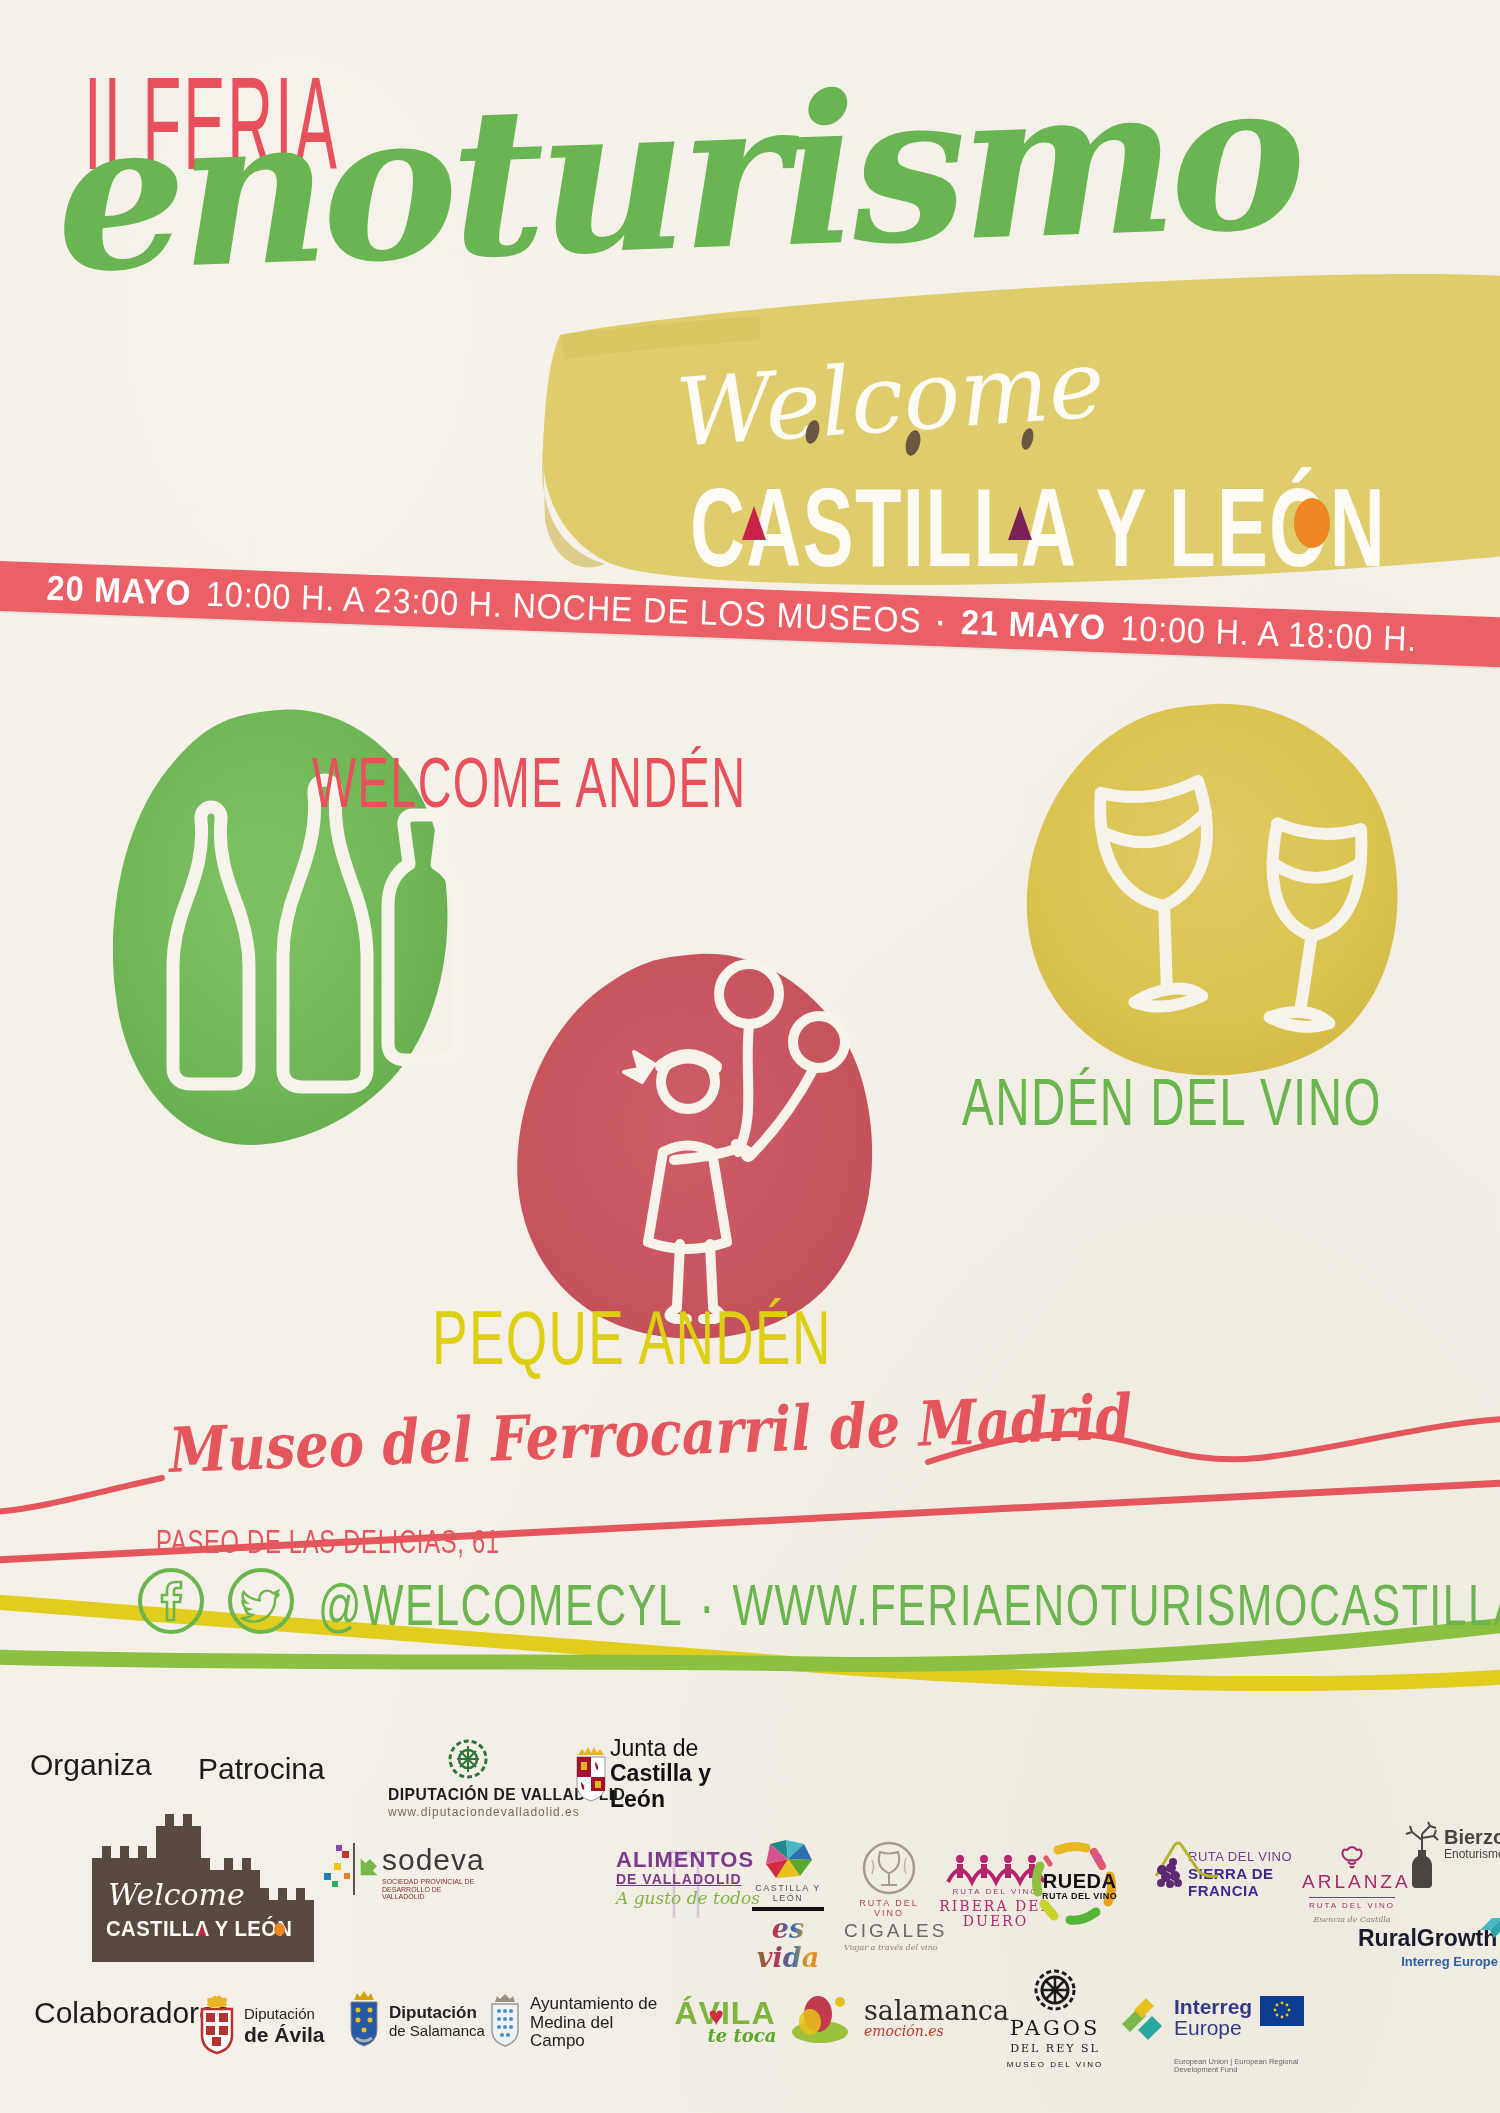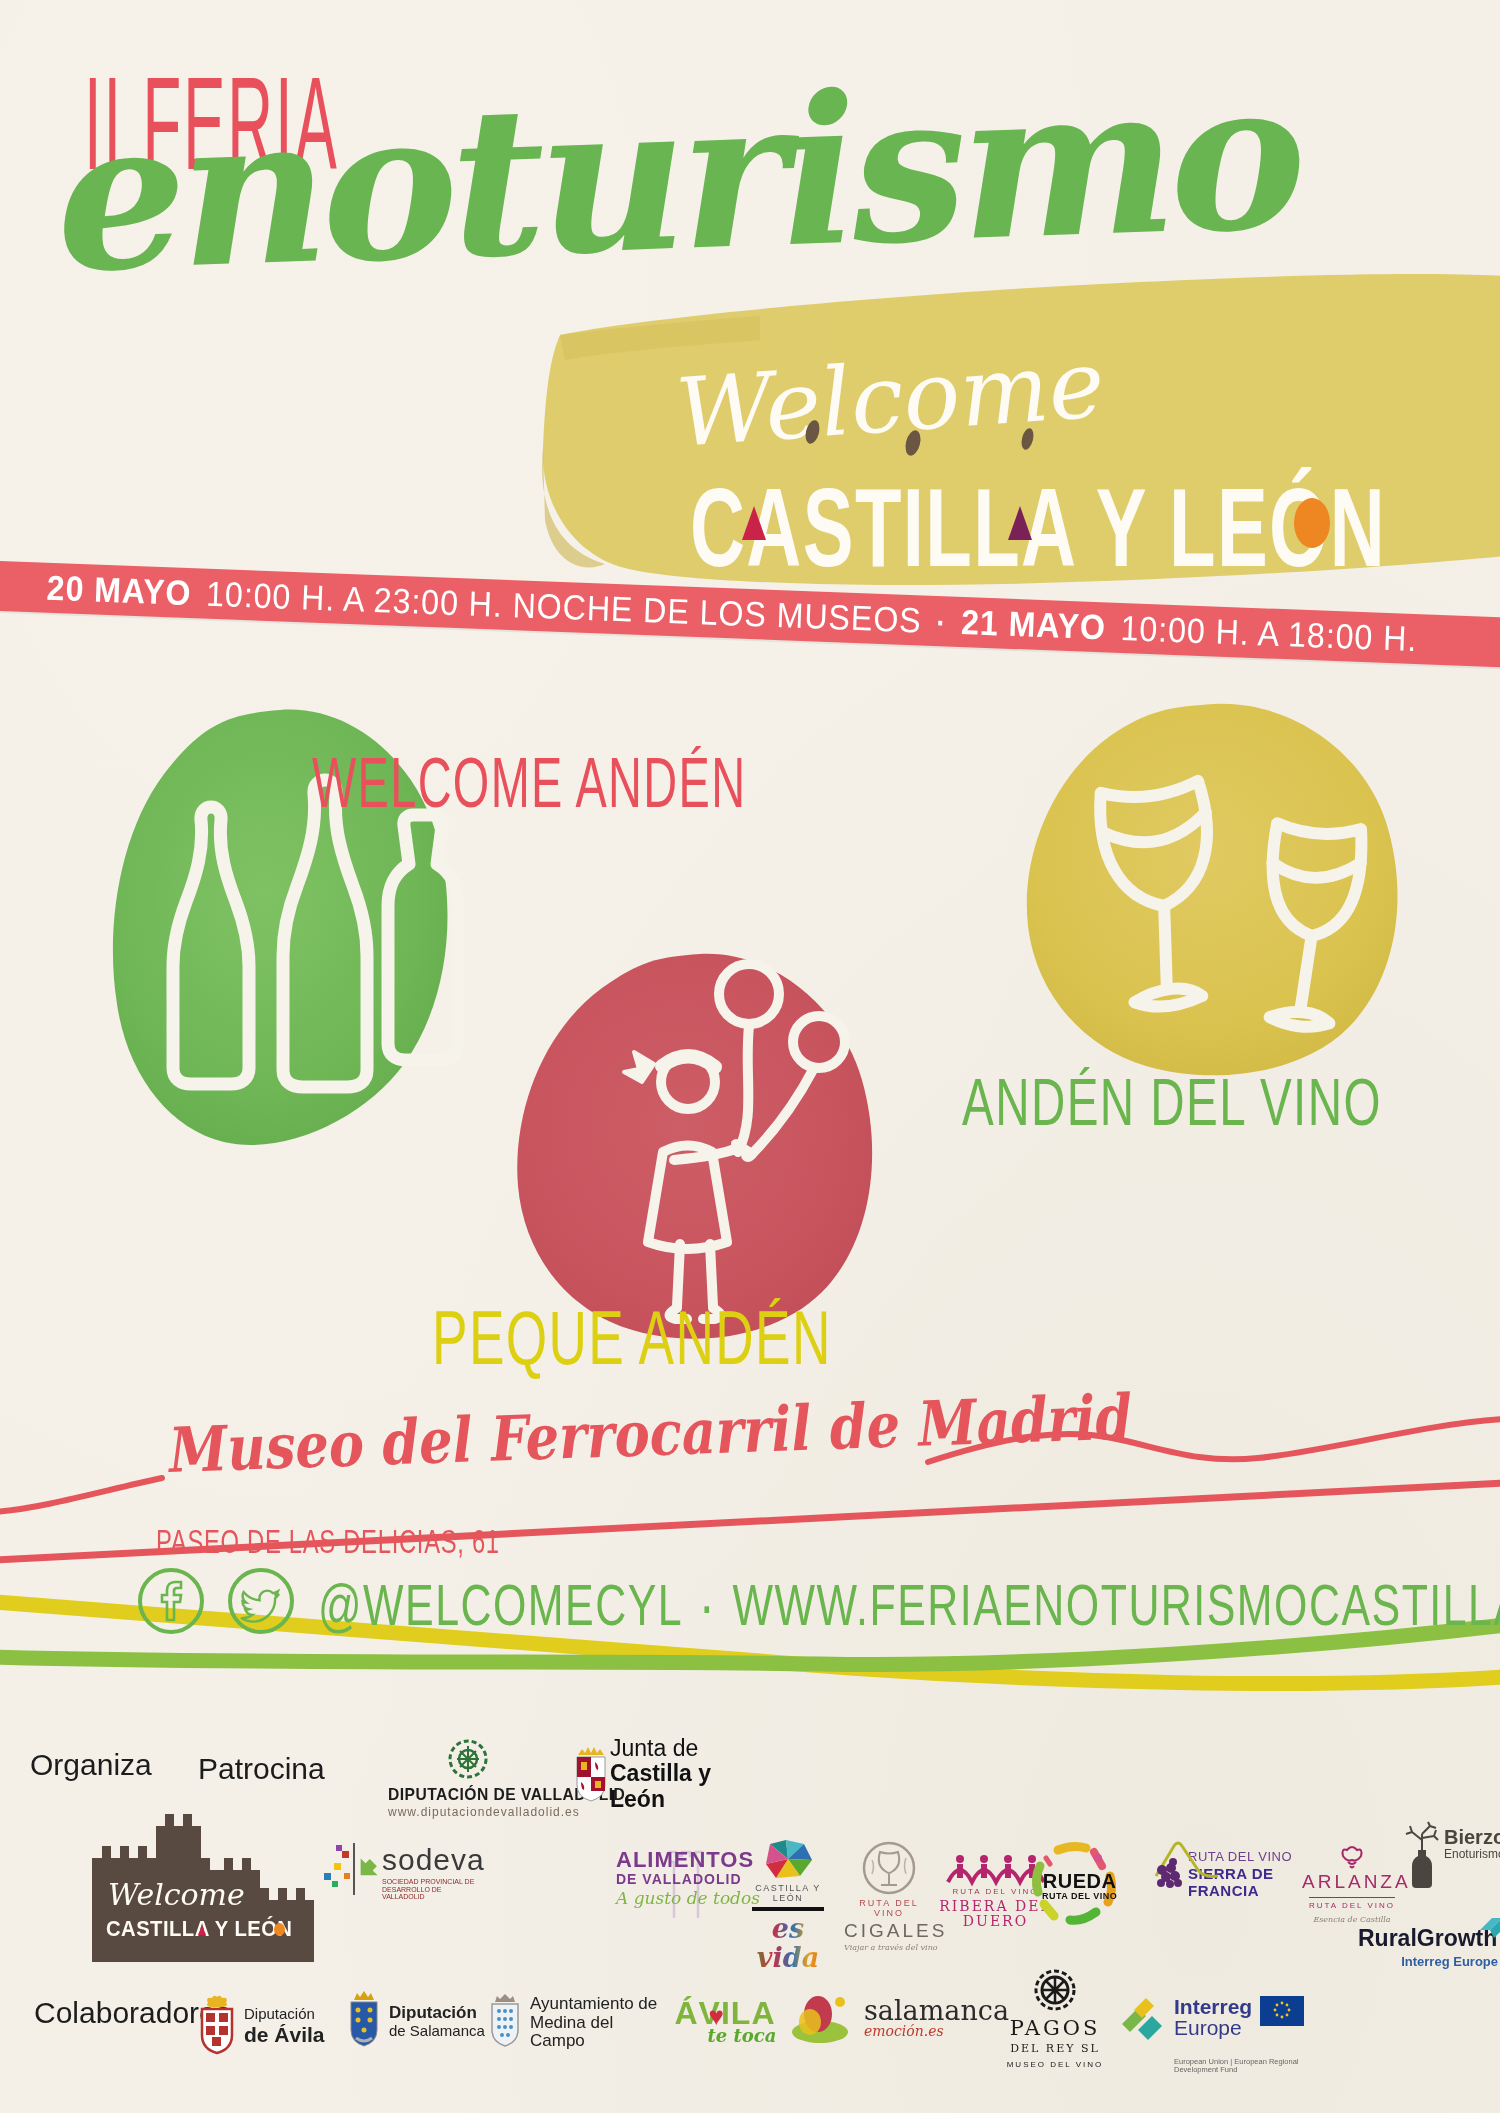--- a/index.html
+++ b/index.html
@@ -238,21 +238,21 @@
       </div>
     </div>
   </div>
 
 
   <div class="lg" style="left:616px;top:1848px;width:130px;">
     <svg width="60" height="80" viewBox="0 0 60 80" style="position:absolute;left:40px;top:-8px;opacity:.55;">
       <path d="M18,78 L18,22 L14,22 L14,12 L20,12 L20,16 L26,16 L26,12 L34,12 L34,16 L40,16 L40,12 L46,12 L46,22 L42,22 L42,78" fill="none" stroke="#c2a8d4" stroke-width="2.5"></path>
     </svg>
     <div style="font-size:22px;font-weight:bold;color:#7c3a8c;letter-spacing:1px;position:relative;">ALIMENTOS</div>
-    <div style="font-size:14px;font-weight:bold;color:#7c3a8c;letter-spacing:1px;position:relative;">DE VALLADOLID</div>
+    <div style="font-size:14px;font-weight:bold;color:#7c3a8c;letter-spacing:1px;position:relative;text-decoration:underline;">DE VALLADOLID</div>
     <div class="script" style="font-size:17px;color:#7fb542;position:relative;margin-top:2px;">A gusto de todos</div>
   </div>
 
   <div class="lg" style="left:748px;top:1838px;width:80px;text-align:center;">
     <svg width="56" height="42" viewBox="0 0 56 42" style="margin:0 auto;">
       <polygon points="28,21 10,6 26,2" fill="#1f8a8a"></polygon>
       <polygon points="28,21 26,2 44,6" fill="#49b8c4"></polygon>
       <polygon points="28,21 44,6 52,22" fill="#2e6fb2"></polygon>
       <polygon points="28,21 52,22 40,38" fill="#5aa82e"></polygon>
       <polygon points="28,21 40,38 16,40" fill="#e8c11c"></polygon>

